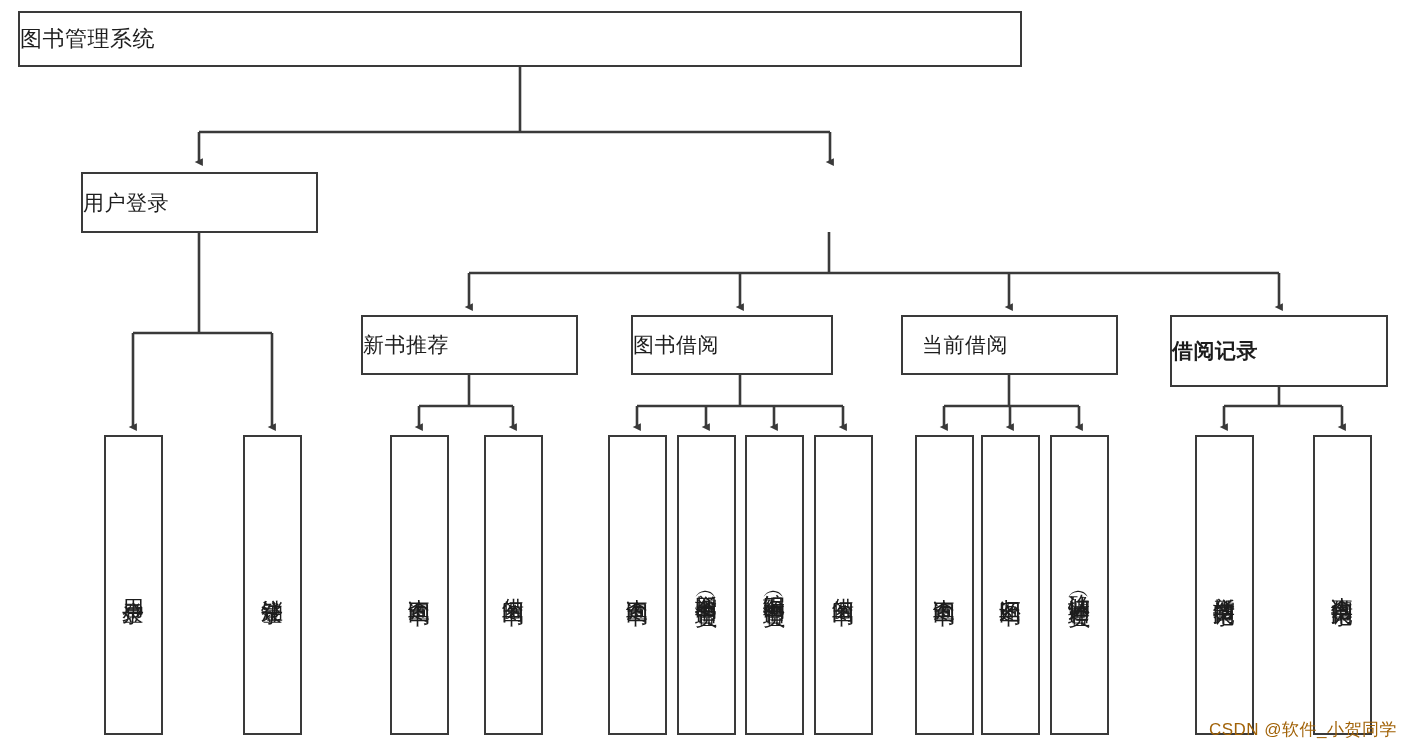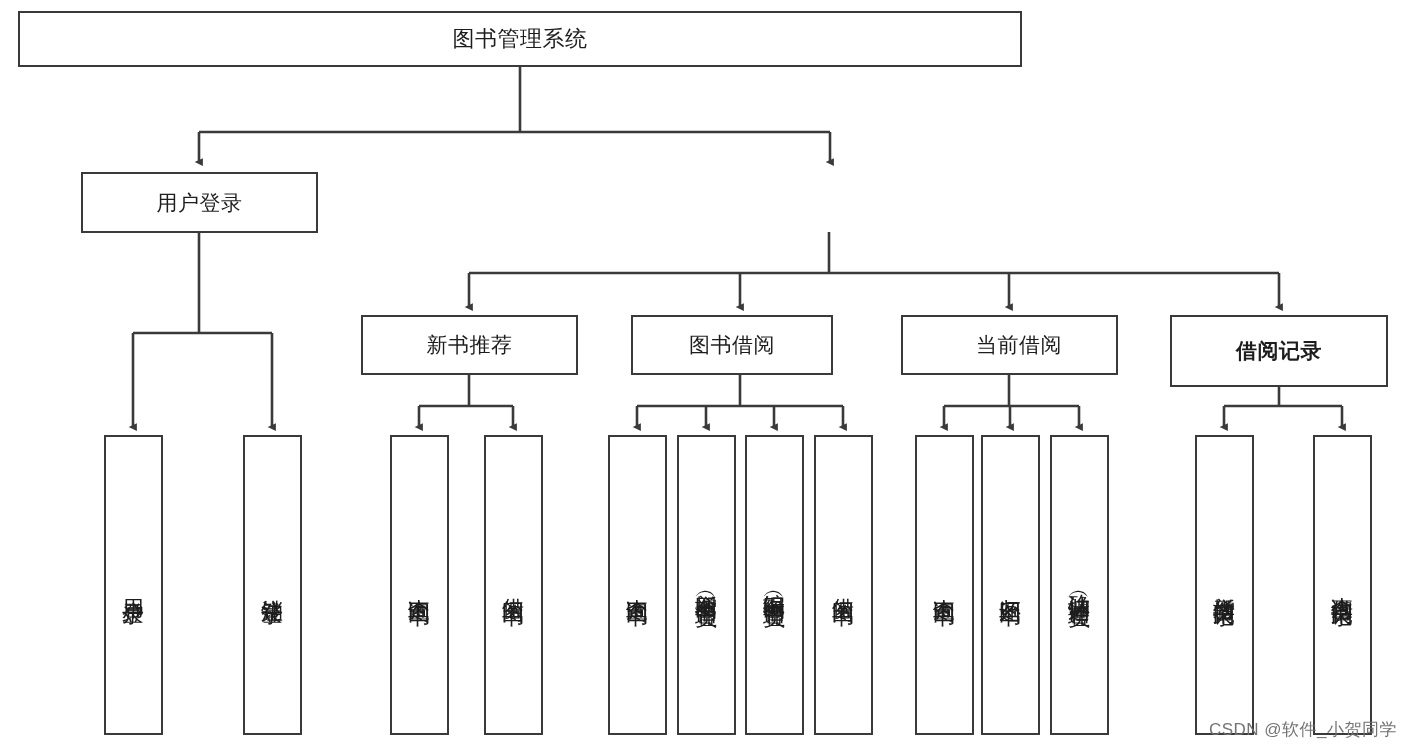--- a/index.html
+++ b/index.html
@@ -25,21 +25,20 @@
     height: 747px;
     pointer-events: none;
   }
   .node {
     position: absolute;
     box-sizing: border-box;
     background: #ffffff;
     border: 2.5px solid #3a3a3a;
     display: flex;
     align-items: center;
-    justify-content: center;
     color: #1d1d1d;
   }
   .node .label {
     display: block;
     text-align: center;
     line-height: 1.12;
     letter-spacing: 0.5px;
   }
   .node.horizontal .label {
     font-size: 21px;
@@ -57,21 +56,21 @@
     max-height: 280px;
   }
   .node.root .label {
     font-size: 22px;
   }
   .watermark {
     position: absolute;
     right: 8px;
     bottom: 6px;
     font-size: 17px;
-    color: #737373;
+    color: #a16207;
     letter-spacing: 0.5px;
     white-space: nowrap;
   }
 </style>
 </head>
 <body>
 
 <div id="diagram-root">
 
   <svg class="edges" viewBox="0 0 1405 747">

